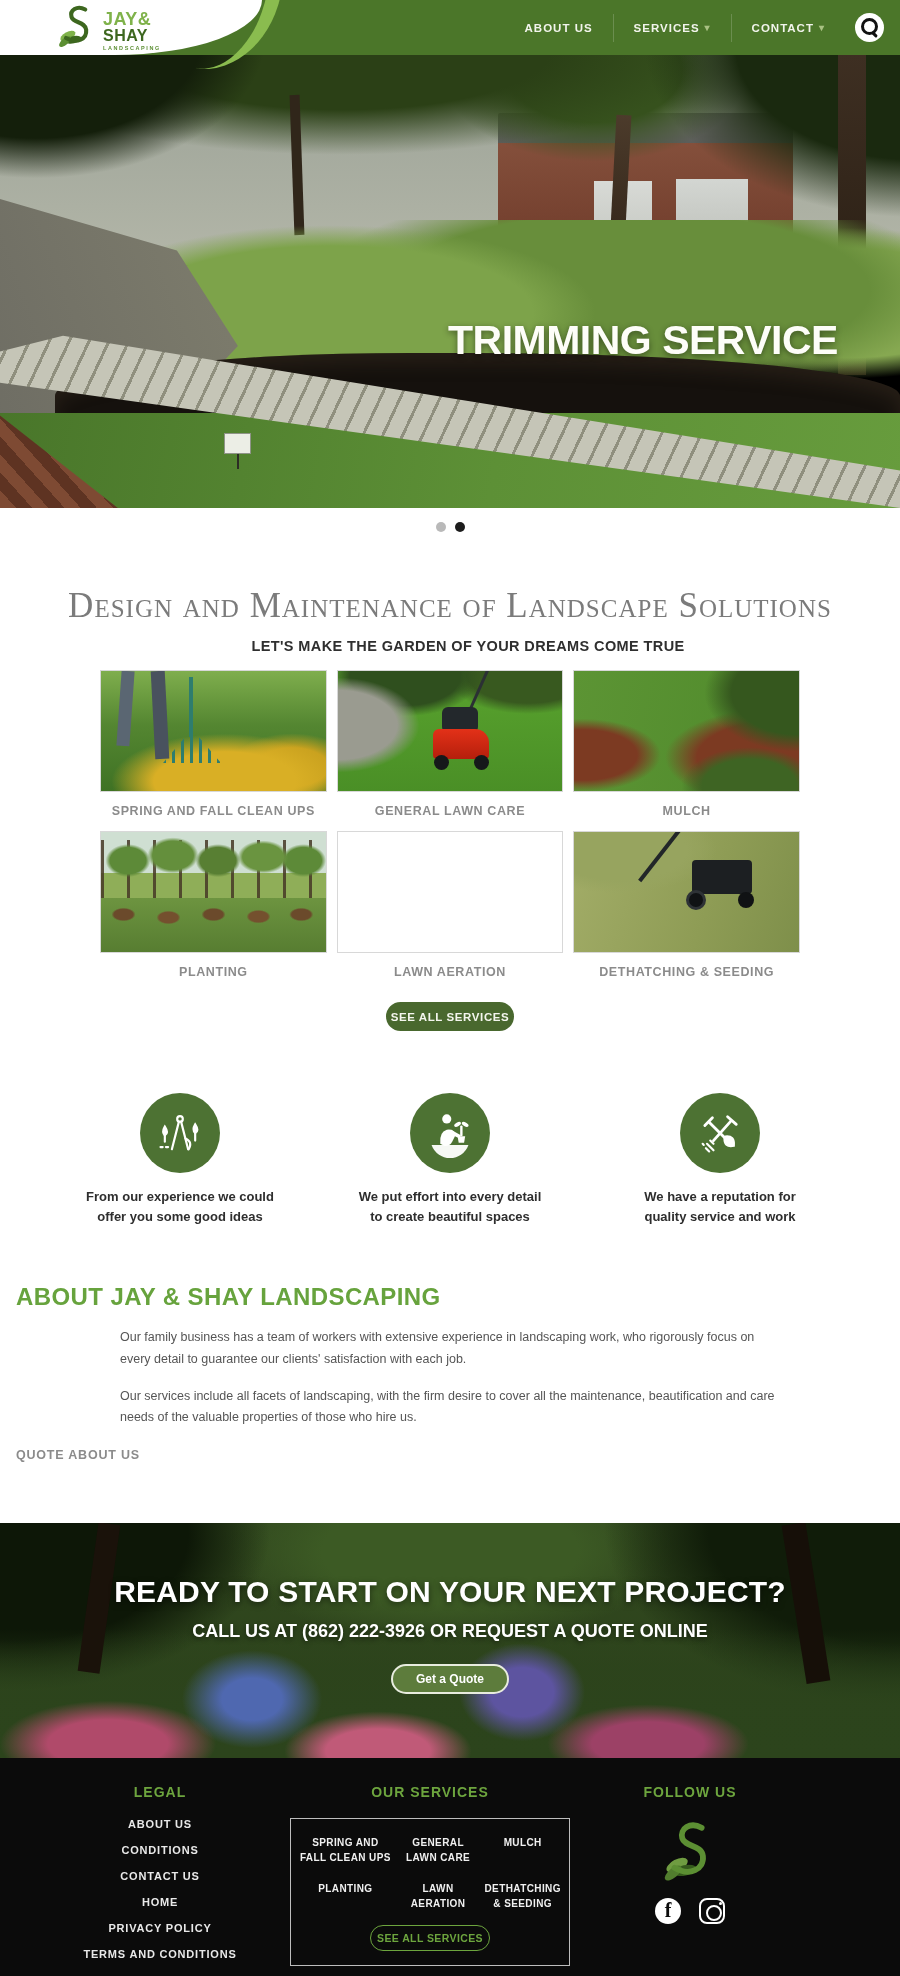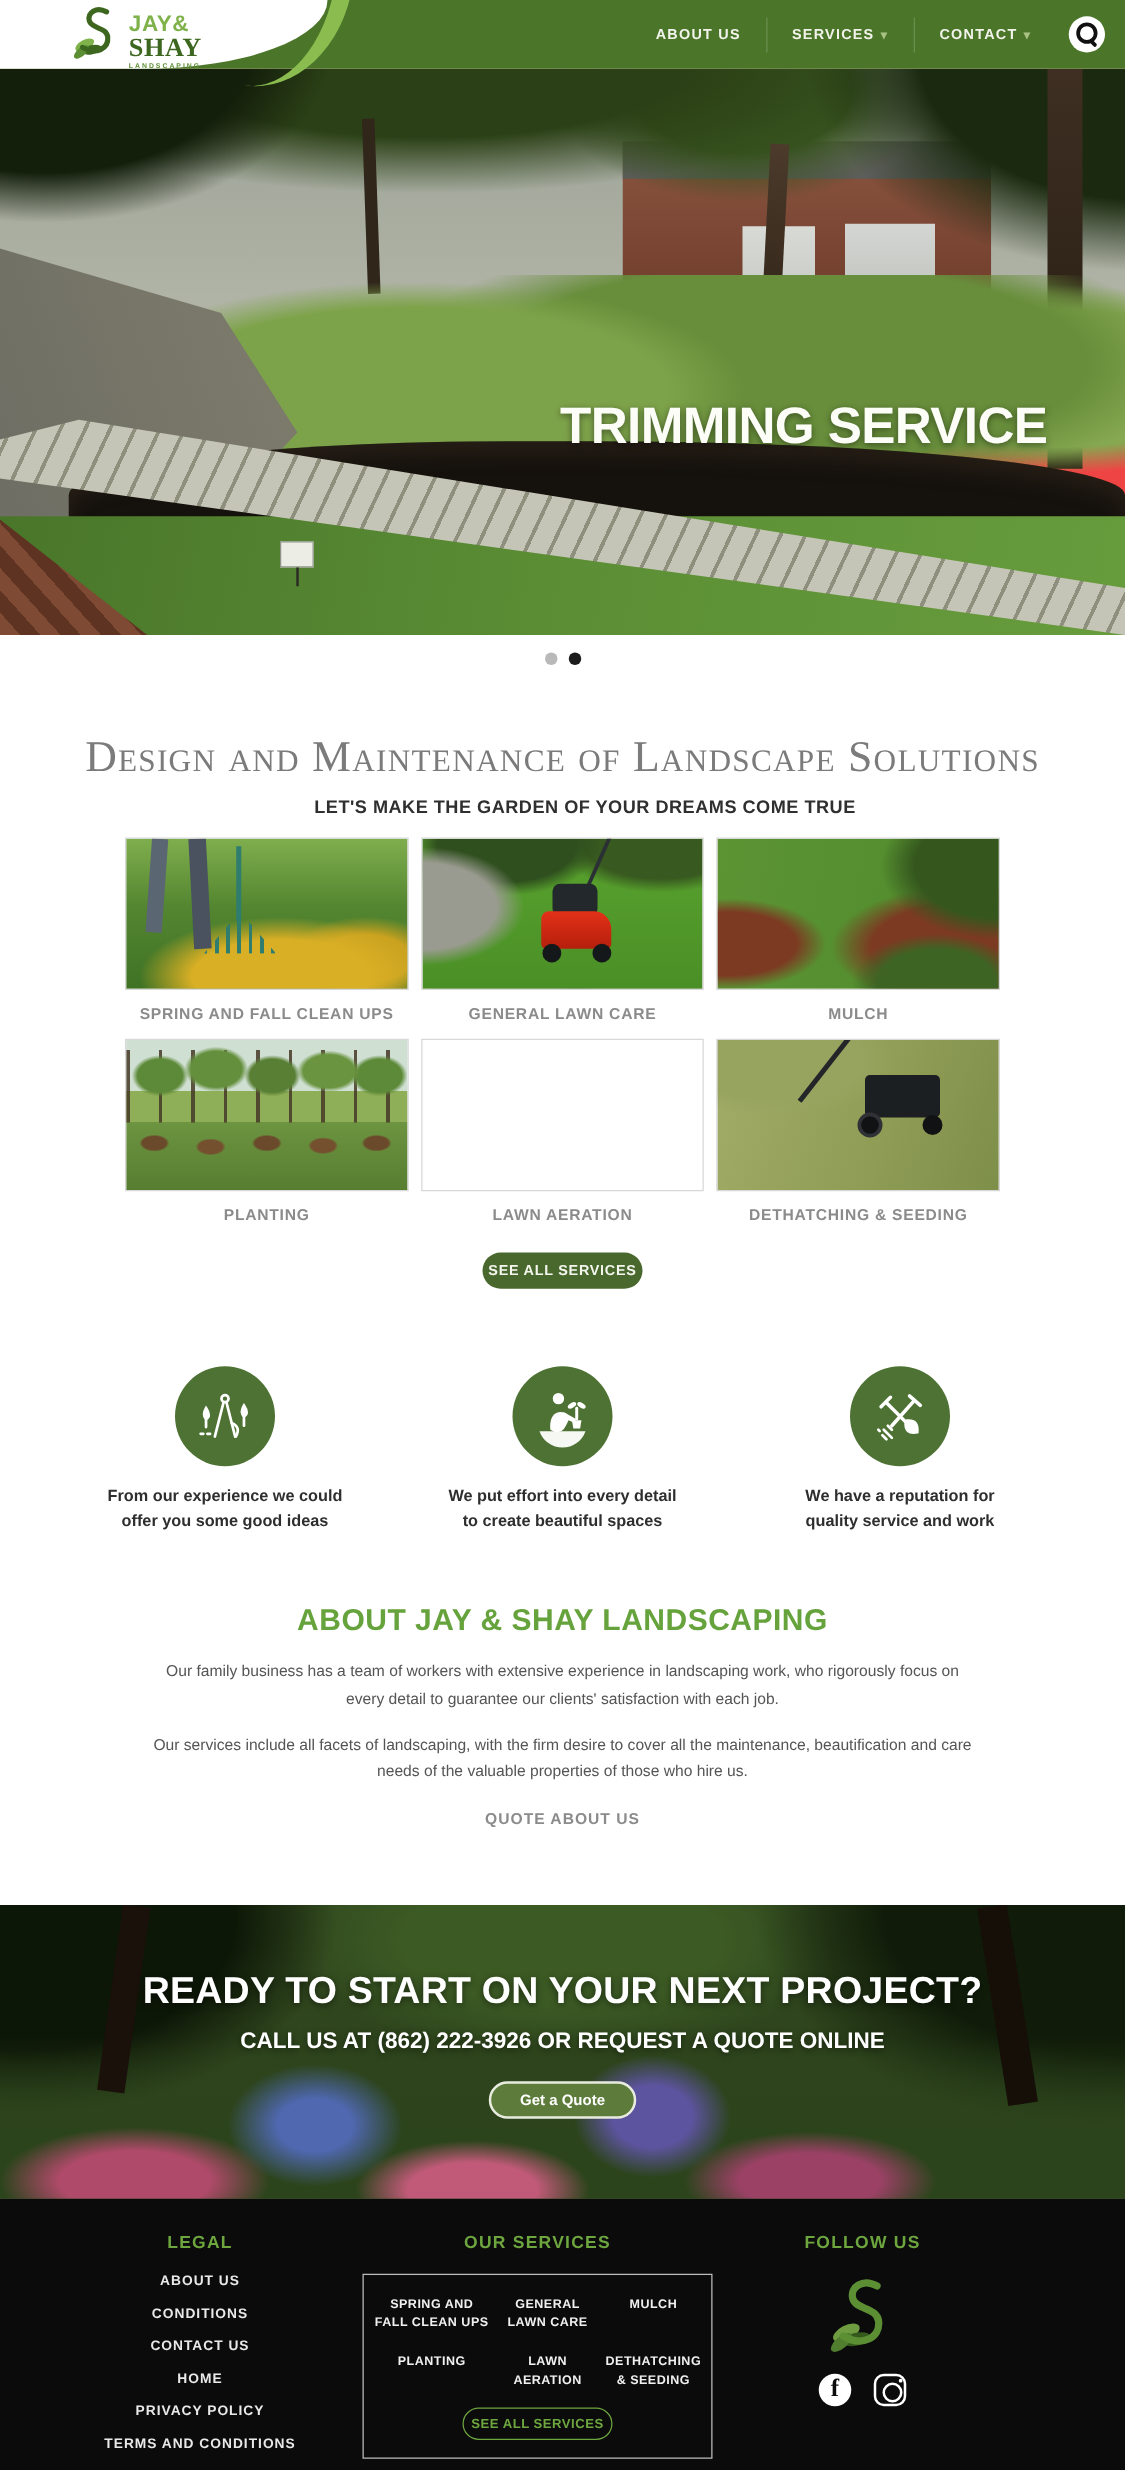--- a/index.html
+++ b/index.html
@@ -10,36 +10,36 @@
   
   .header { position:relative; height:55px; background:#4b7629; z-index:5; }
   .logo-panel { position:absolute; left:0; top:0; width:262px; height:55px; background:#fff;
                 border-bottom-right-radius:90% 160%; overflow:visible; }
   .logo-panel::after { content:""; position:absolute; right:-14px; top:-18px; width:60px; height:92px;
                 border-right:14px solid #8abc4f; border-bottom-right-radius:100%; transform:rotate(8deg); }
   .logo-wrap { position:absolute; left:55px; top:3px; display:flex; align-items:flex-start; gap:4px; }
   .logo-mark { width:44px; height:46px; }
   .logo-text { line-height:1; padding-top:7px; }
   .logo-line1 { font-size:18px; font-weight:bold; color:#7fb24a; letter-spacing:.5px; }
-  .logo-line2 { font-size:21px; font-weight:bold; color:#3d671f; letter-spacing:.5px;font-family:Liberation Serif, serif; }
+  .logo-line2 { font-size:16px; font-weight:bold; color:#3d671f; letter-spacing:.5px; }
   .logo-line3 { font-size:5.5px; font-weight:bold; color:#5c8f33; letter-spacing:1.6px; margin-top:2px; }
   .nav { position:absolute; right:55px; top:0; height:55px; display:flex; align-items:center; }
   .nav-item { color:#f2f4ec; font-size:11.5px; font-weight:bold; letter-spacing:1px; padding:8px 20px;
               display:flex; align-items:center; gap:5px; border-left:1px solid rgba(255,255,255,.18); cursor:pointer; }
   .nav-item:first-child { border-left:none; }
   .caret { color:#a9c183; font-size:10px; }
   .search-btn { position:absolute; right:16px; top:13px; width:29px; height:29px; background:#fff;
                 border-radius:50%; cursor:pointer; }
   .search-btn::before { content:""; position:absolute; left:6px; top:5px; width:11px; height:11px;
                 border:3px solid #111; border-radius:50%; }
   .search-btn::after { content:""; position:absolute; left:18px; top:18px; width:3px; height:7px;
                 background:#111; border-radius:2px; transform:rotate(-45deg); }
 
   
-  .hero { position:relative; height:453px; overflow:hidden; background:#ef4444; }
+  .hero { position:relative; height:453px; overflow:hidden; background:#000000; }
   .hero > div { position:absolute; }
   .hv-sky { left:0; top:0; right:0; height:210px; background:linear-gradient(#9aa196,#b3b6a8); }
   .hv-house { left:498px; top:58px; width:295px; height:132px; border-radius:2px;
       background:
         linear-gradient(#d8dad6,#c9ccc6) 96px 68px / 58px 52px no-repeat,
         linear-gradient(#d3d6d2,#c2c5bf) 178px 66px / 72px 56px no-repeat,
         linear-gradient(#70716e,#5c5d5a) 0 0 / 100% 30px no-repeat,
         linear-gradient(#8a5540,#713d2c); }
   .hv-trees { left:0; top:0; right:0; height:260px; background:
         radial-gradient(ellipse 320px 200px at 4% -8%, #141f0b 52%, transparent 72%),
@@ -149,21 +149,21 @@
         font-family:"Liberation Sans",sans-serif; cursor:pointer; }
 
   
   .features { background:#fff; padding:36px 0 22px; display:flex; justify-content:center; gap:70px; }
   .feature { width:200px; text-align:center; }
   .f-circle { width:80px; height:80px; border-radius:50%; background:#4d7233; margin:0 auto 14px;
         display:flex; align-items:center; justify-content:center; }
   .f-text { font-size:13px; font-weight:bold; color:#2e2e2e; line-height:1.55; }
 
   
-  .about { background:#fff; text-align:center; padding:34px 0 60px; }
+  .about { background:#fff; text-align:left; padding:34px 16px 60px; }
   .about-heading { color:#67a33d; font-size:24px; font-weight:bold; letter-spacing:.4px; }
   .about p { width:660px; margin:16px auto 0; font-size:12.5px; color:#555; line-height:1.7; }
   .about-more { display:inline-block; margin-top:20px; font-size:12.5px; font-weight:bold; color:#8b8b8b;
         letter-spacing:.8px; cursor:pointer; }
 
   
   .cta { position:relative; height:235px; overflow:hidden; background:#24331a; text-align:center; }
   .cta-bg { position:absolute; inset:0; background:
         radial-gradient(ellipse 150px 60px at 12% 94%, #b04a6a 40%, transparent 72%),
         radial-gradient(ellipse 130px 55px at 42% 97%, #c05a78 40%, transparent 72%),

